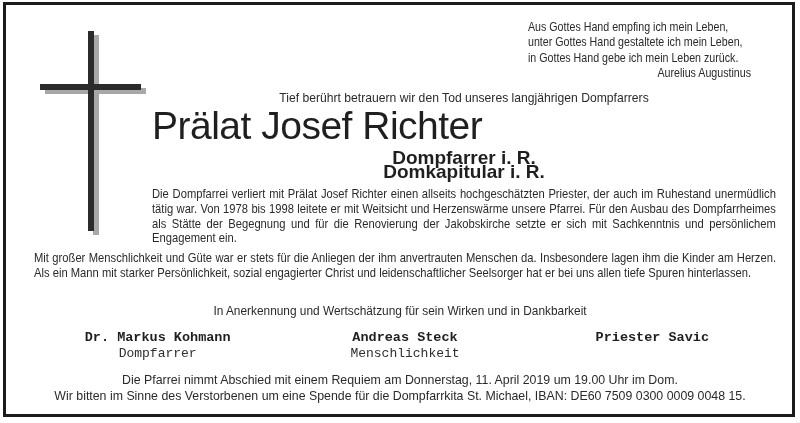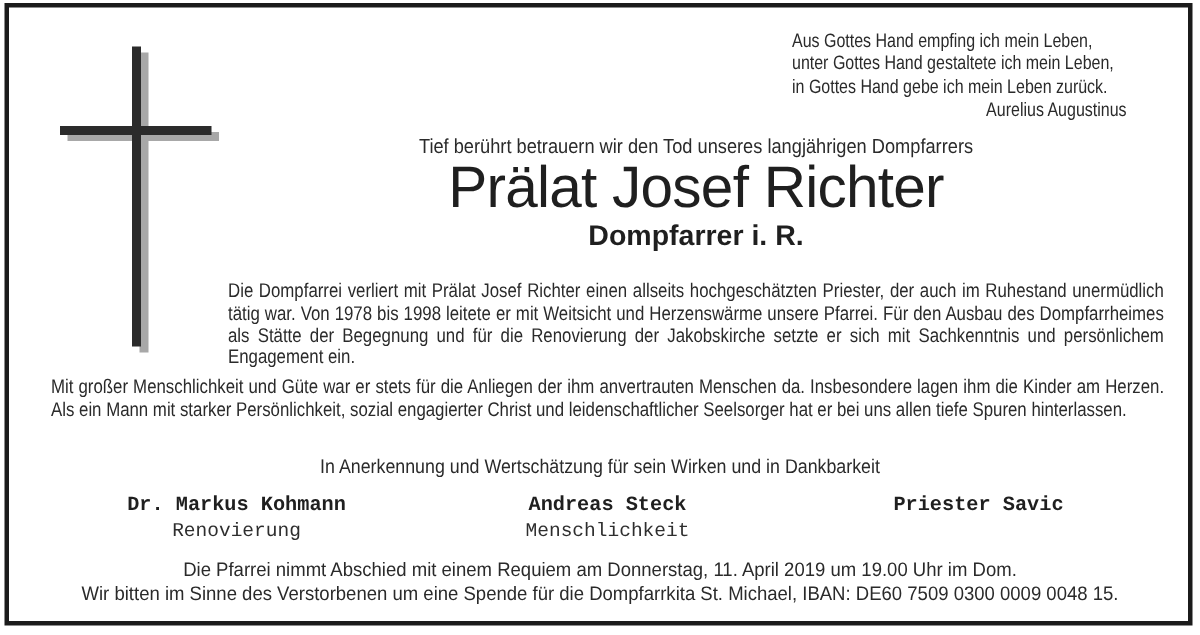--- a/index.html
+++ b/index.html
@@ -54,21 +54,21 @@
     font-size: 13.5px;
     transform: scaleX(0.9);
     transform-origin: 50% 0;
     color: #2a2a2a;
   }
   .name {
     position: absolute;
     left: 152px;
     top: 103px;
     width: 624px;
-    text-align: center;
+    text-align: left;
     font-size: 39px;
     letter-spacing: -0.5px;
     line-height: 46px;
     color: #1f1f1f;
   }
   .titles {
     position: absolute;
     left: 152px;
     top: 151px;
     width: 624px;
@@ -146,32 +146,33 @@
     <div>in Gottes Hand gebe ich mein Leben zurück.</div>
     <div class="attr">Aurelius Augustinus</div>
   </div>
 
   <div class="intro">Tief berührt betrauern wir den Tod unseres langjährigen Dompfarrers</div>
 
   <div class="name">Prälat Josef Richter</div>
 
   <div class="titles">
     <div>Dompfarrer i. R.</div>
+    <div>Domkapitular i. R.</div>
   </div>
 
   <div class="para para1">Die Dompfarrei verliert mit Prälat Josef Richter einen allseits hochgeschätzten Priester, der auch im Ruhestand unermüdlich tätig war. Von 1978 bis 1998 leitete er mit Weitsicht und Herzenswärme unsere Pfarrei. Für den Ausbau des Dompfarrheimes als Stätte der Begegnung und für die Renovierung der Jakobskirche setzte er sich mit Sachkenntnis und persönlichem Engagement ein.</div>
 
   <div class="para para2">Mit großer Menschlichkeit und Güte war er stets für die Anliegen der ihm anvertrauten Menschen da. Insbesondere lagen ihm die Kinder am Herzen. Als ein Mann mit starker Persönlichkeit, sozial engagierter Christ und leidenschaftlicher Seelsorger hat er bei uns allen tiefe Spuren hinterlassen.</div>
 
   <div class="ack">In Anerkennung und Wertschätzung für sein Wirken und in Dankbarkeit</div>
 
   <div class="sigs">
     <div class="sig">
       <div class="sig-name">Dr. Markus Kohmann</div>
-      <div class="sig-role">Renovierung</div>
+      <div class="sig-role">Dompfarrer</div>
     </div>
     <div class="sig">
       <div class="sig-name">Andreas Steck</div>
       <div class="sig-role">Menschlichkeit</div>
     </div>
     <div class="sig">
       <div class="sig-name">Priester Savic</div>
     </div>
   </div>
 

